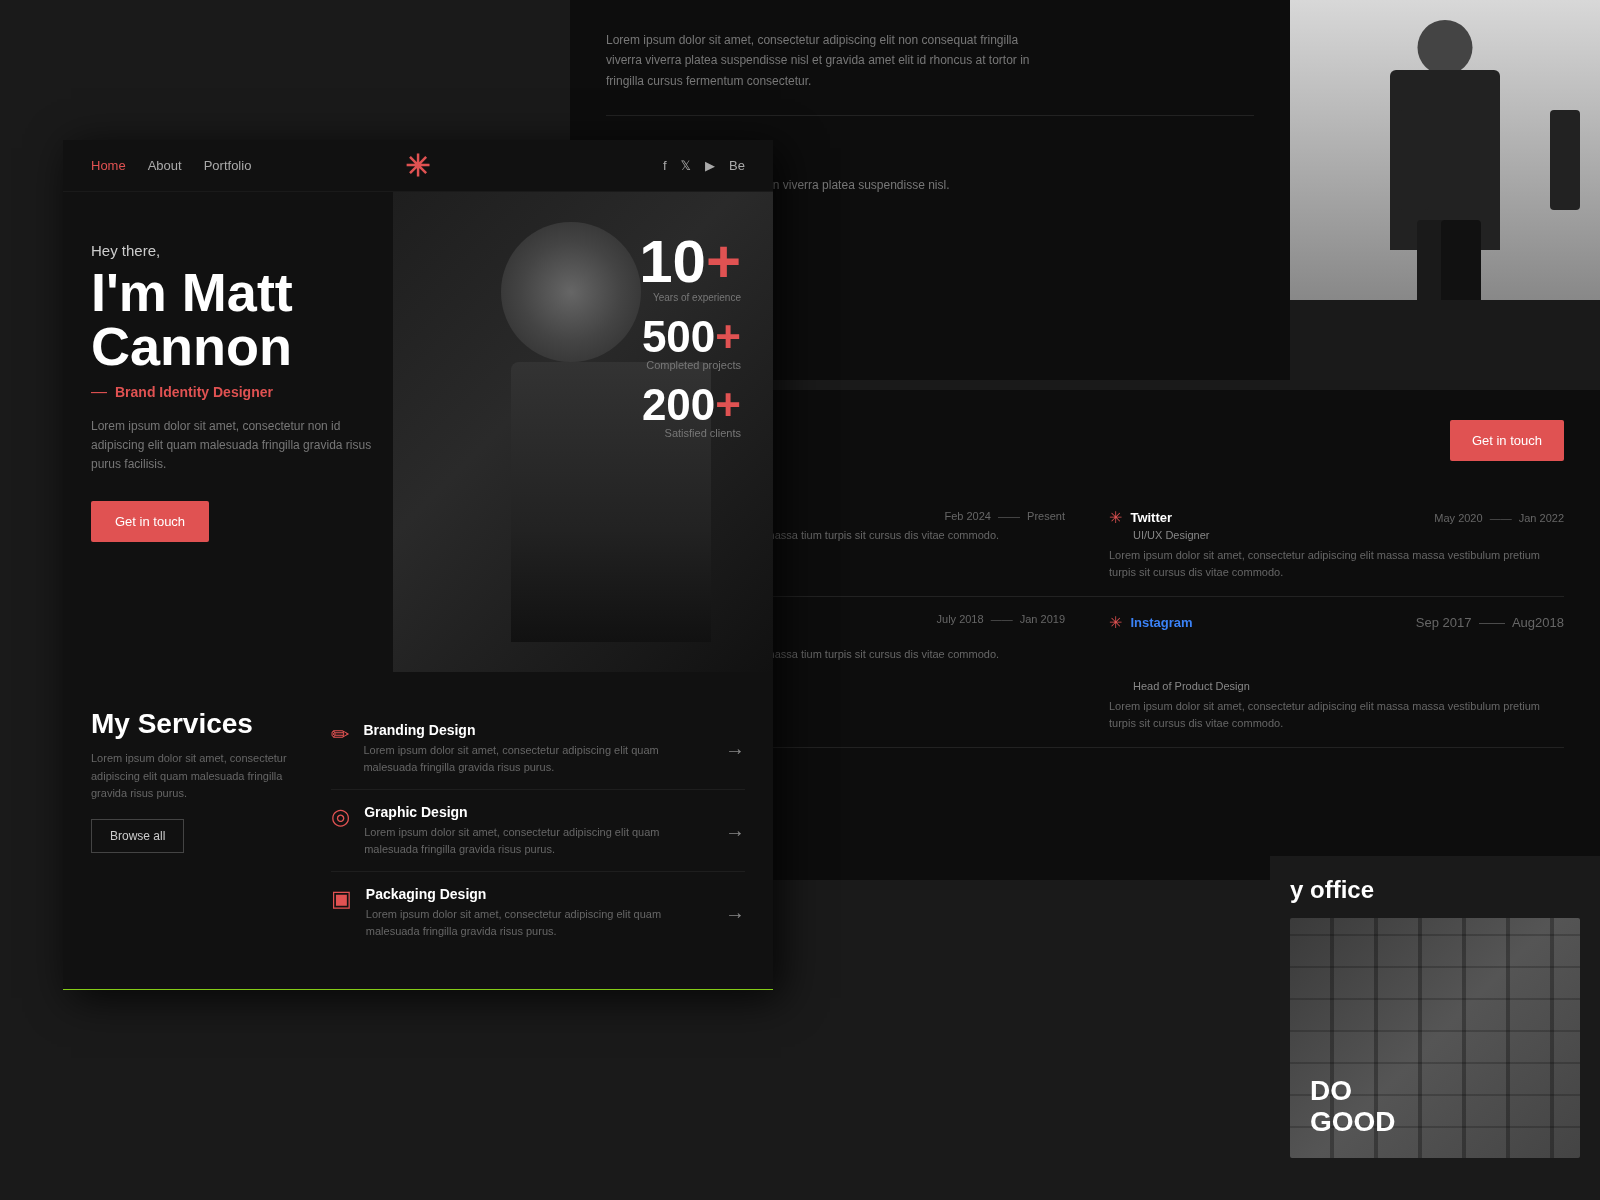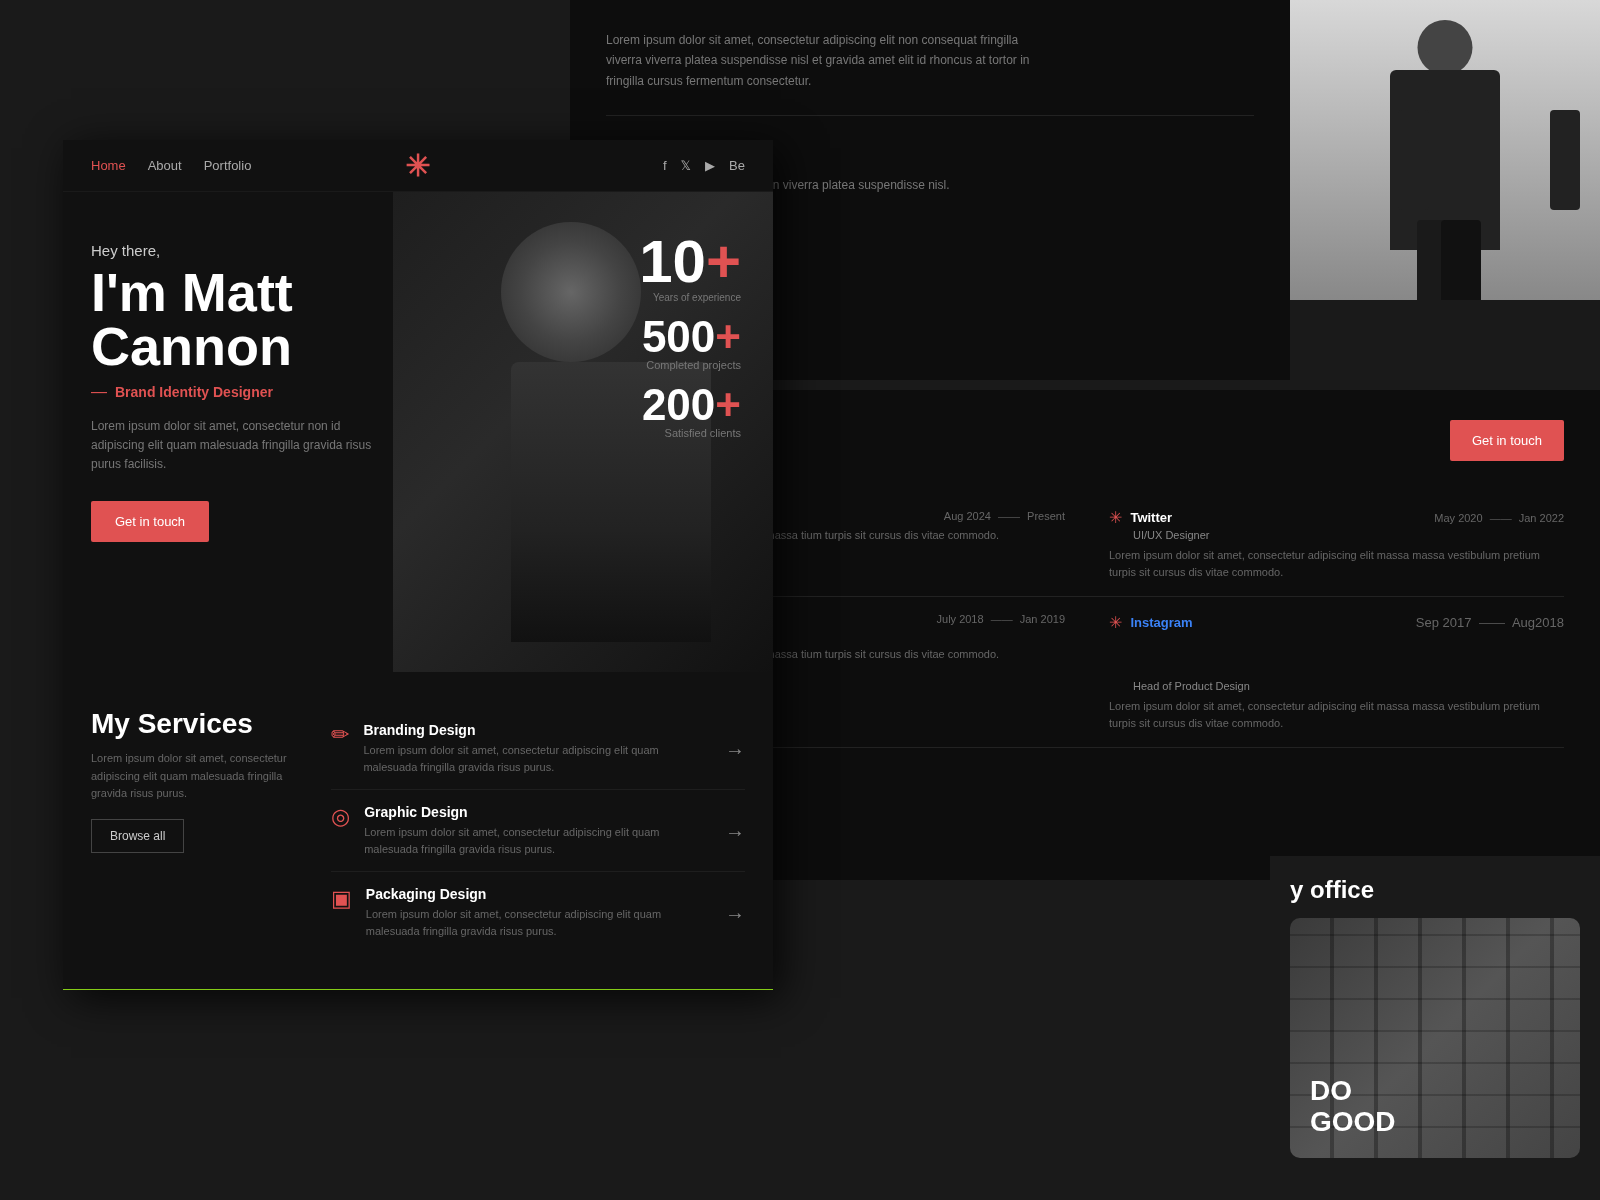--- a/index.html
+++ b/index.html
@@ -81,21 +81,21 @@
     <p style="color:#777;font-size:13px;margin-bottom:2px;">look at my</p>
     <h2 style="color:#fff;font-size:34px;font-weight:900;margin-bottom:16px;">xperience</h2>
     <button style="position:absolute;right:36px;top:30px;background:#e05252;color:#fff;border:none;padding:13px 22px;font-size:13px;cursor:pointer;border-radius:2px;">Get in touch</button>
 
     <div style="display:grid;grid-template-columns:1fr 1fr;gap:0;margin-top:10px;">
 
       <div style="padding:16px 20px 16px 0;border-bottom:1px solid #222;">
         <div style="display:flex;align-items:center;gap:6px;margin-bottom:4px;">
           <span style="color:#fff;font-size:13px;font-weight:700;">ner</span>
           <span style="color:#666;font-size:11px;margin-left:auto;">
-            <span>Aug 2024</span>
+            <span>Feb 2024</span>
             <span style="margin:0 4px;color:#555;">——</span>
             <span>Present</span>
           </span>
         </div>
         <p style="color:#666;font-size:11px;line-height:1.5;">amet, consectetur adipiscing elit massa tium turpis sit cursus dis vitae commodo.</p>
       </div>
 
       <div style="padding:16px 0 16px 24px;border-bottom:1px solid #222;border-left:none;">
         <div style="display:flex;align-items:center;gap:8px;margin-bottom:2px;">
           <span style="color:#e05252;font-size:16px;">✳</span>
@@ -136,21 +136,21 @@
         <p style="color:#666;font-size:11px;line-height:1.5;">Lorem ipsum dolor sit amet, consectetur adipiscing elit massa massa vestibulum pretium turpis sit cursus dis vitae commodo.</p>
       </div>
 
     </div>
   </div>
 </div>
 
 <div style="position:absolute;right:0;top:856px;width:330px;height:340px;background:#1a1a1a;z-index:4;overflow:hidden;">
   <div style="padding:20px;">
     <h3 style="color:#fff;font-size:24px;font-weight:900;margin-bottom:14px;">y office</h3>
-    <div style="width:290px;height:240px;background:linear-gradient(135deg,#3a3a3a 0%,#555 50%,#444 100%);border-radius:10px;position:relative;overflow:hidden;">
+    <div style="width:290px;height:240px;background:linear-gradient(135deg,#3a3a3a 0%,#555 50%,#444 100%);border-radius:2px;position:relative;overflow:hidden;">
 
       <div style="position:absolute;top:0;left:0;right:0;bottom:0;background:repeating-linear-gradient(90deg,transparent,transparent 40px,rgba(0,0,0,0.3) 40px,rgba(0,0,0,0.3) 44px);"></div>
       <div style="position:absolute;top:0;left:0;right:0;bottom:0;background:repeating-linear-gradient(0deg,transparent,transparent 30px,rgba(0,0,0,0.2) 30px,rgba(0,0,0,0.2) 32px);"></div>
       <div style="position:absolute;bottom:20px;left:20px;color:#fff;font-size:28px;font-weight:900;line-height:1.1;">DO<br>GOOD</div>
     </div>
   </div>
 </div>
 
 <div style="position:absolute;left:63px;top:140px;width:710px;height:850px;background:#84cc16;z-index:10;overflow:hidden;box-shadow:8px 8px 40px rgba(0,0,0,0.8);">
 

